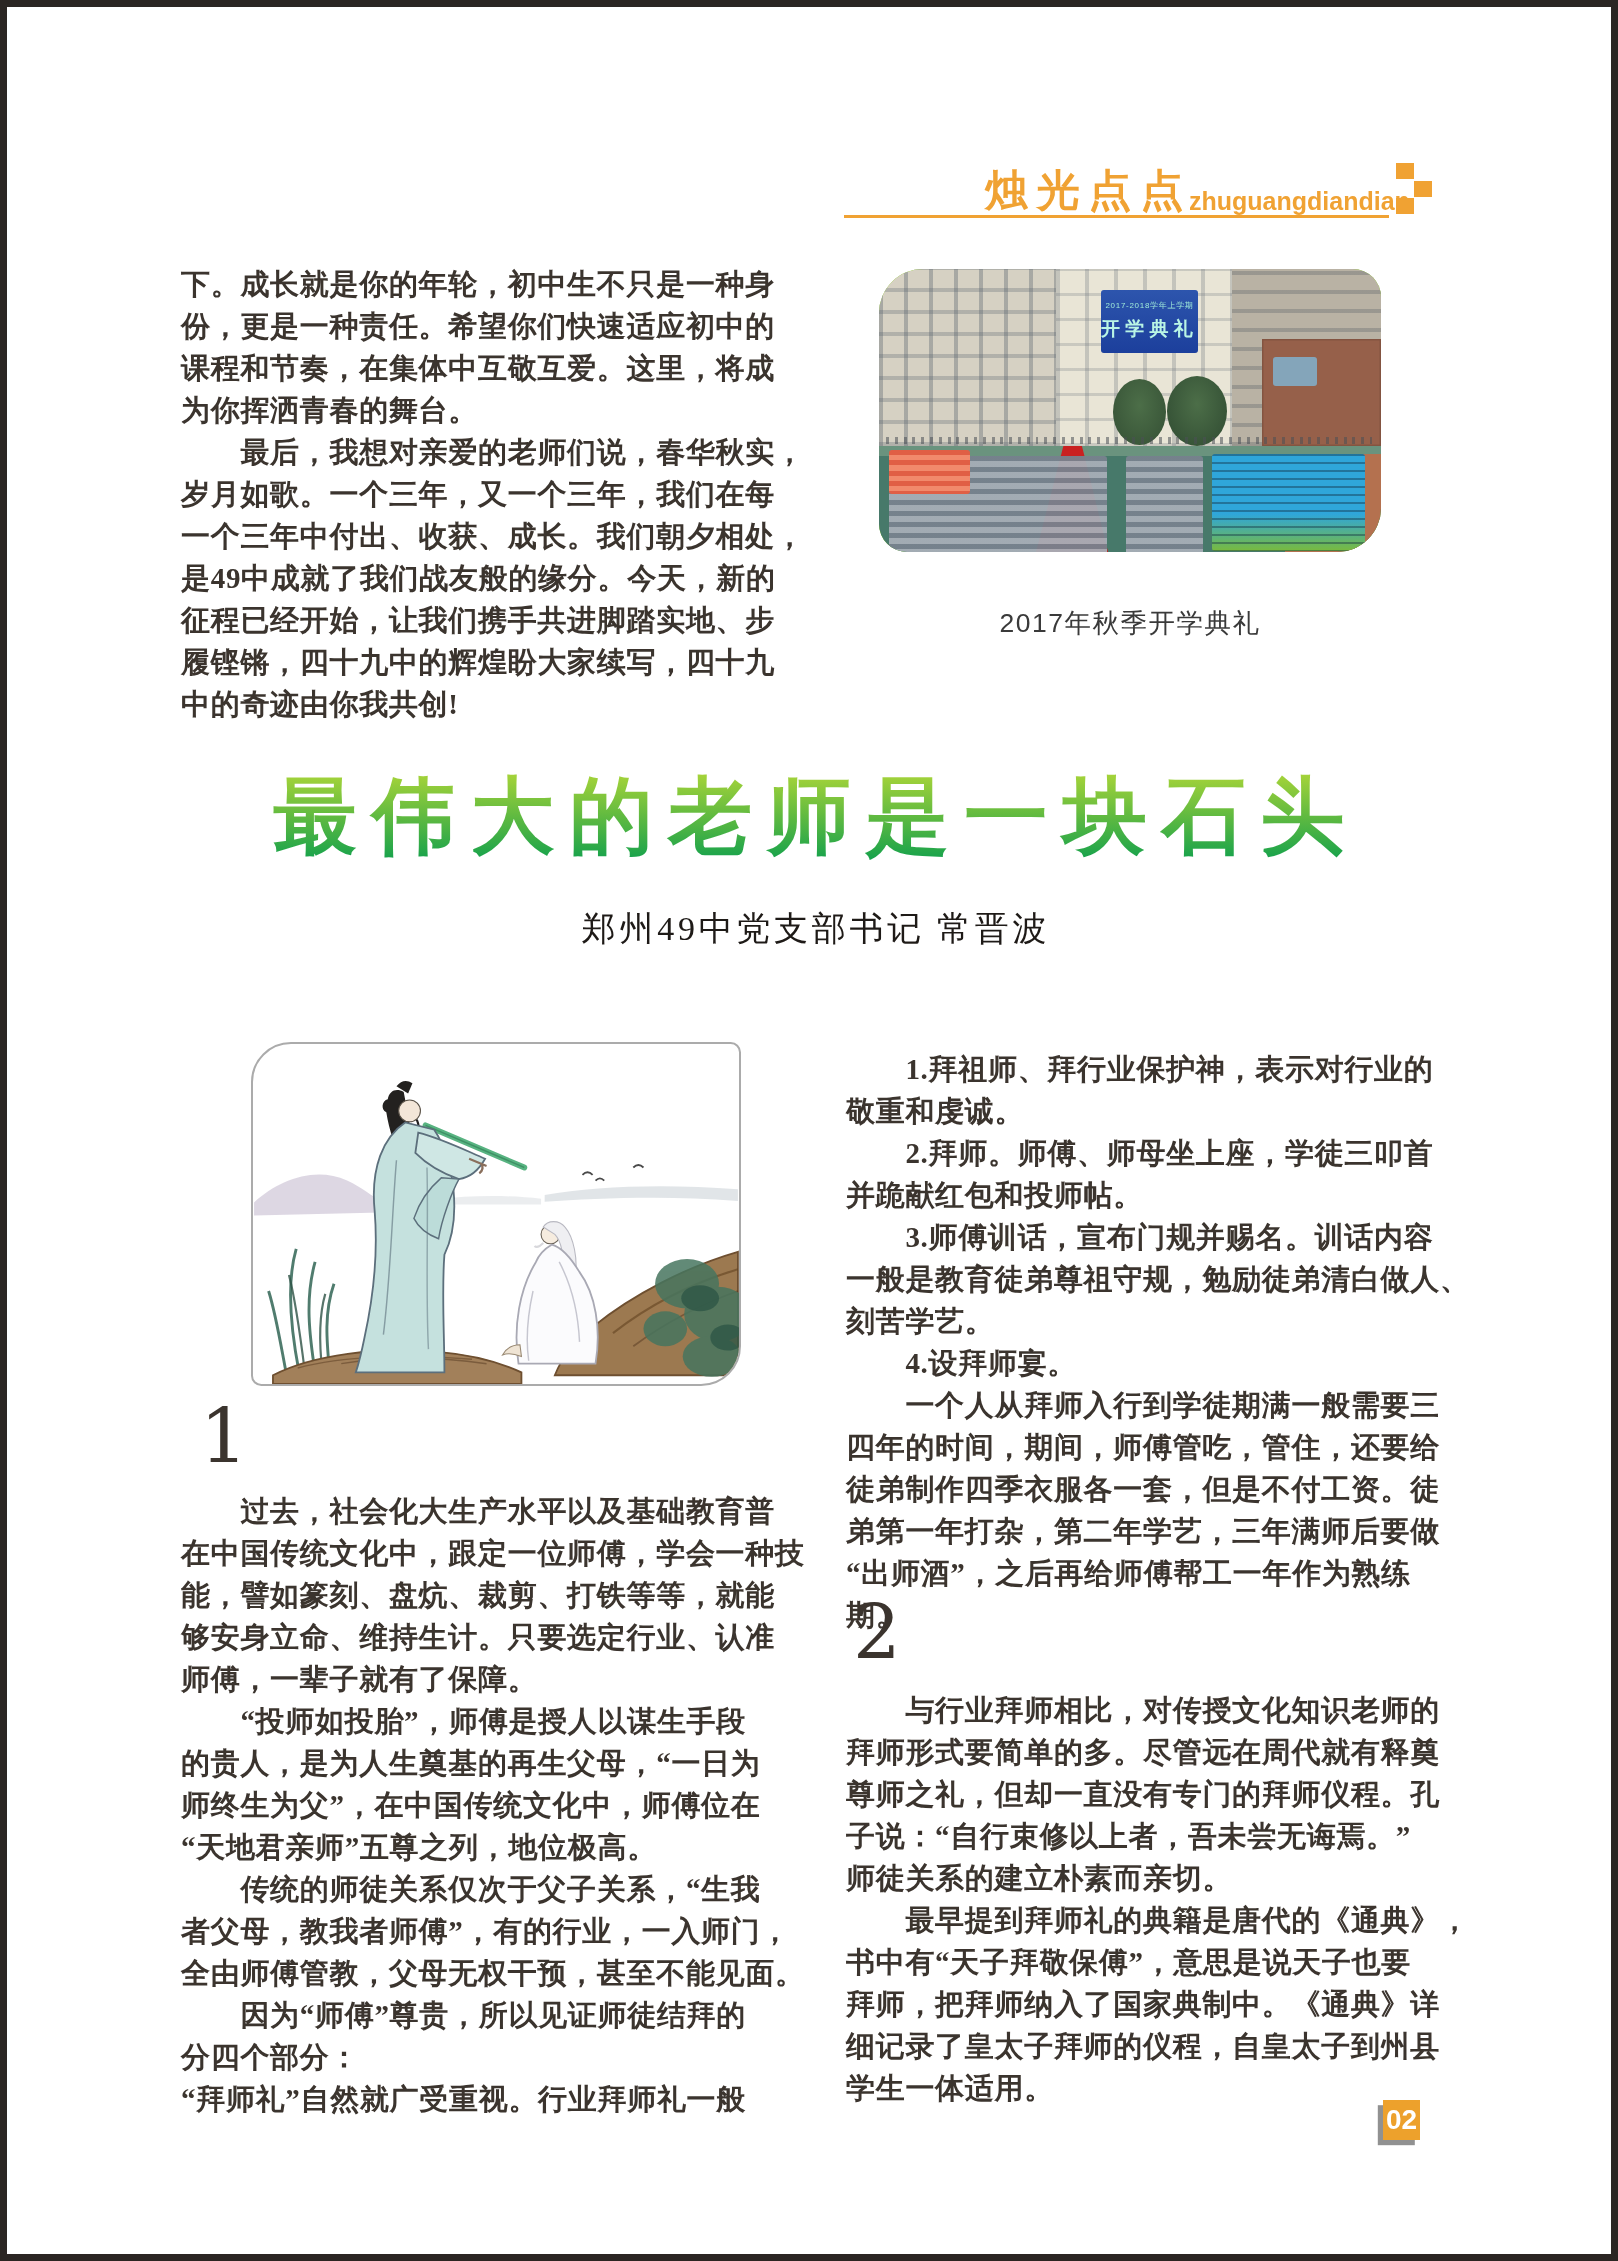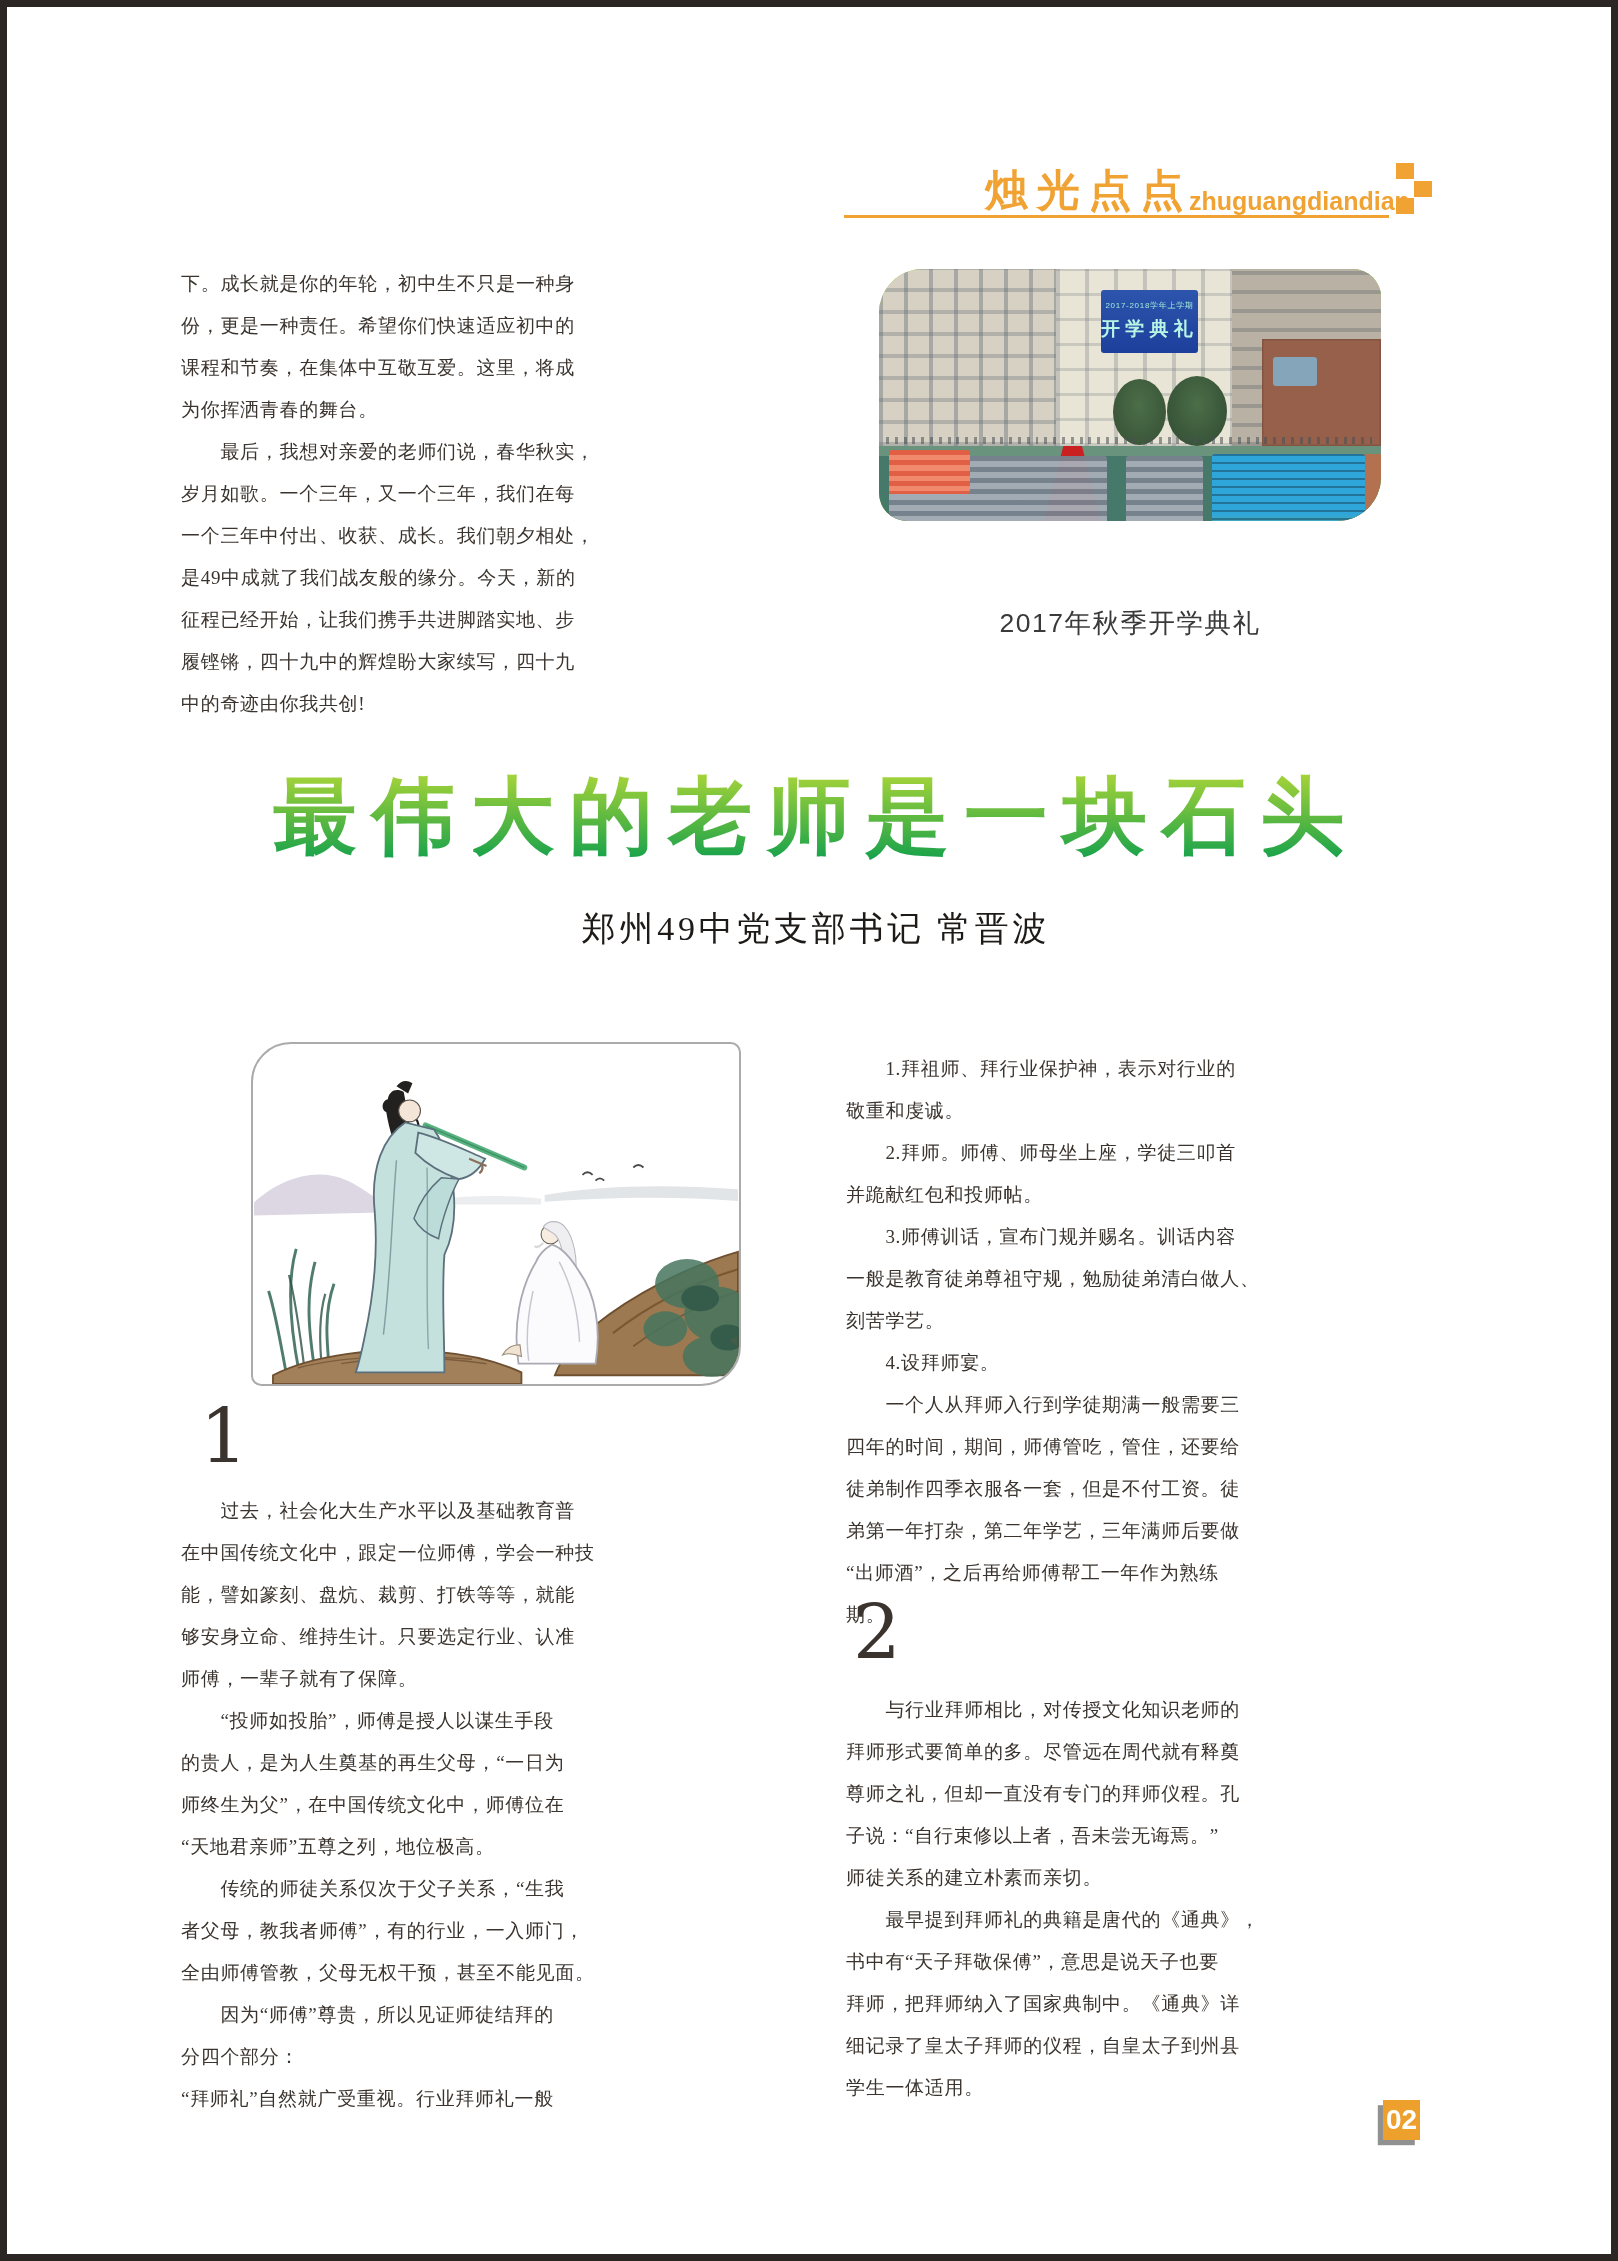--- a/index.html
+++ b/index.html
@@ -18,36 +18,36 @@
   .hdr-pinyin{
     position:absolute;left:1182px;top:182px;font-size:25px;line-height:1;
     font-weight:bold;color:#F0A233;
     font-family:"Liberation Sans","DejaVu Sans",sans-serif;
   }
   .hdr-rule{position:absolute;left:837px;top:208px;width:545px;height:2.9px;background:#F0A233;}
   .hdr-sq{position:absolute;width:17.7px;height:16px;background:#F0A233;}
   .sq1{left:1389px;top:156px;} .sq2{left:1407px;top:174px;} .sq3{left:1389px;top:191px;}
 
   
-  .col{position:absolute;font-size:19px;line-height:42px;letter-spacing:0.7px;white-space:nowrap;color:#3B342E;}
+  .col{position:absolute;font-size:29px;line-height:42px;letter-spacing:0.7px;white-space:nowrap;color:#3B342E;font-weight:bold;}
   .col div{height:42px;}
   #intro-col{left:174px;top:256px;}
   #sec1-left{left:174px;top:1483px;}
   #sec1-right{left:839px;top:1029px;margin-top:12px;}
   #sec2-col{left:839px;top:1682px;}
   .secnum{
     position:absolute;font-family:"DejaVu Serif",serif;font-size:75px;line-height:1;
     color:#3B342E;
   }
   #num1{left:193px;top:1392px;}
   #num2{left:846px;top:1588px;}
 
   
   .photo{
-    position:absolute;left:872px;top:262px;width:502px;height:252px;
+    position:absolute;left:872px;top:262px;width:502px;height:283px;
     border-radius:44px 28px 44px 28px;overflow:hidden;background:#84cc16;text-decoration:underline;
   }
   .photo *{position:absolute;}
   .ph-bldg-l{left:0;top:0;width:177px;height:177px;
     background:
       repeating-linear-gradient(90deg,rgba(92,102,112,.38) 0 4.4px,transparent 4.4px 25px),
       repeating-linear-gradient(0deg,rgba(92,102,112,.30) 0 3.7px,transparent 3.7px 22px),
       #d6d1c3;}
   .ph-bldg-m{left:177px;top:0;width:177px;height:177px;
     background:

